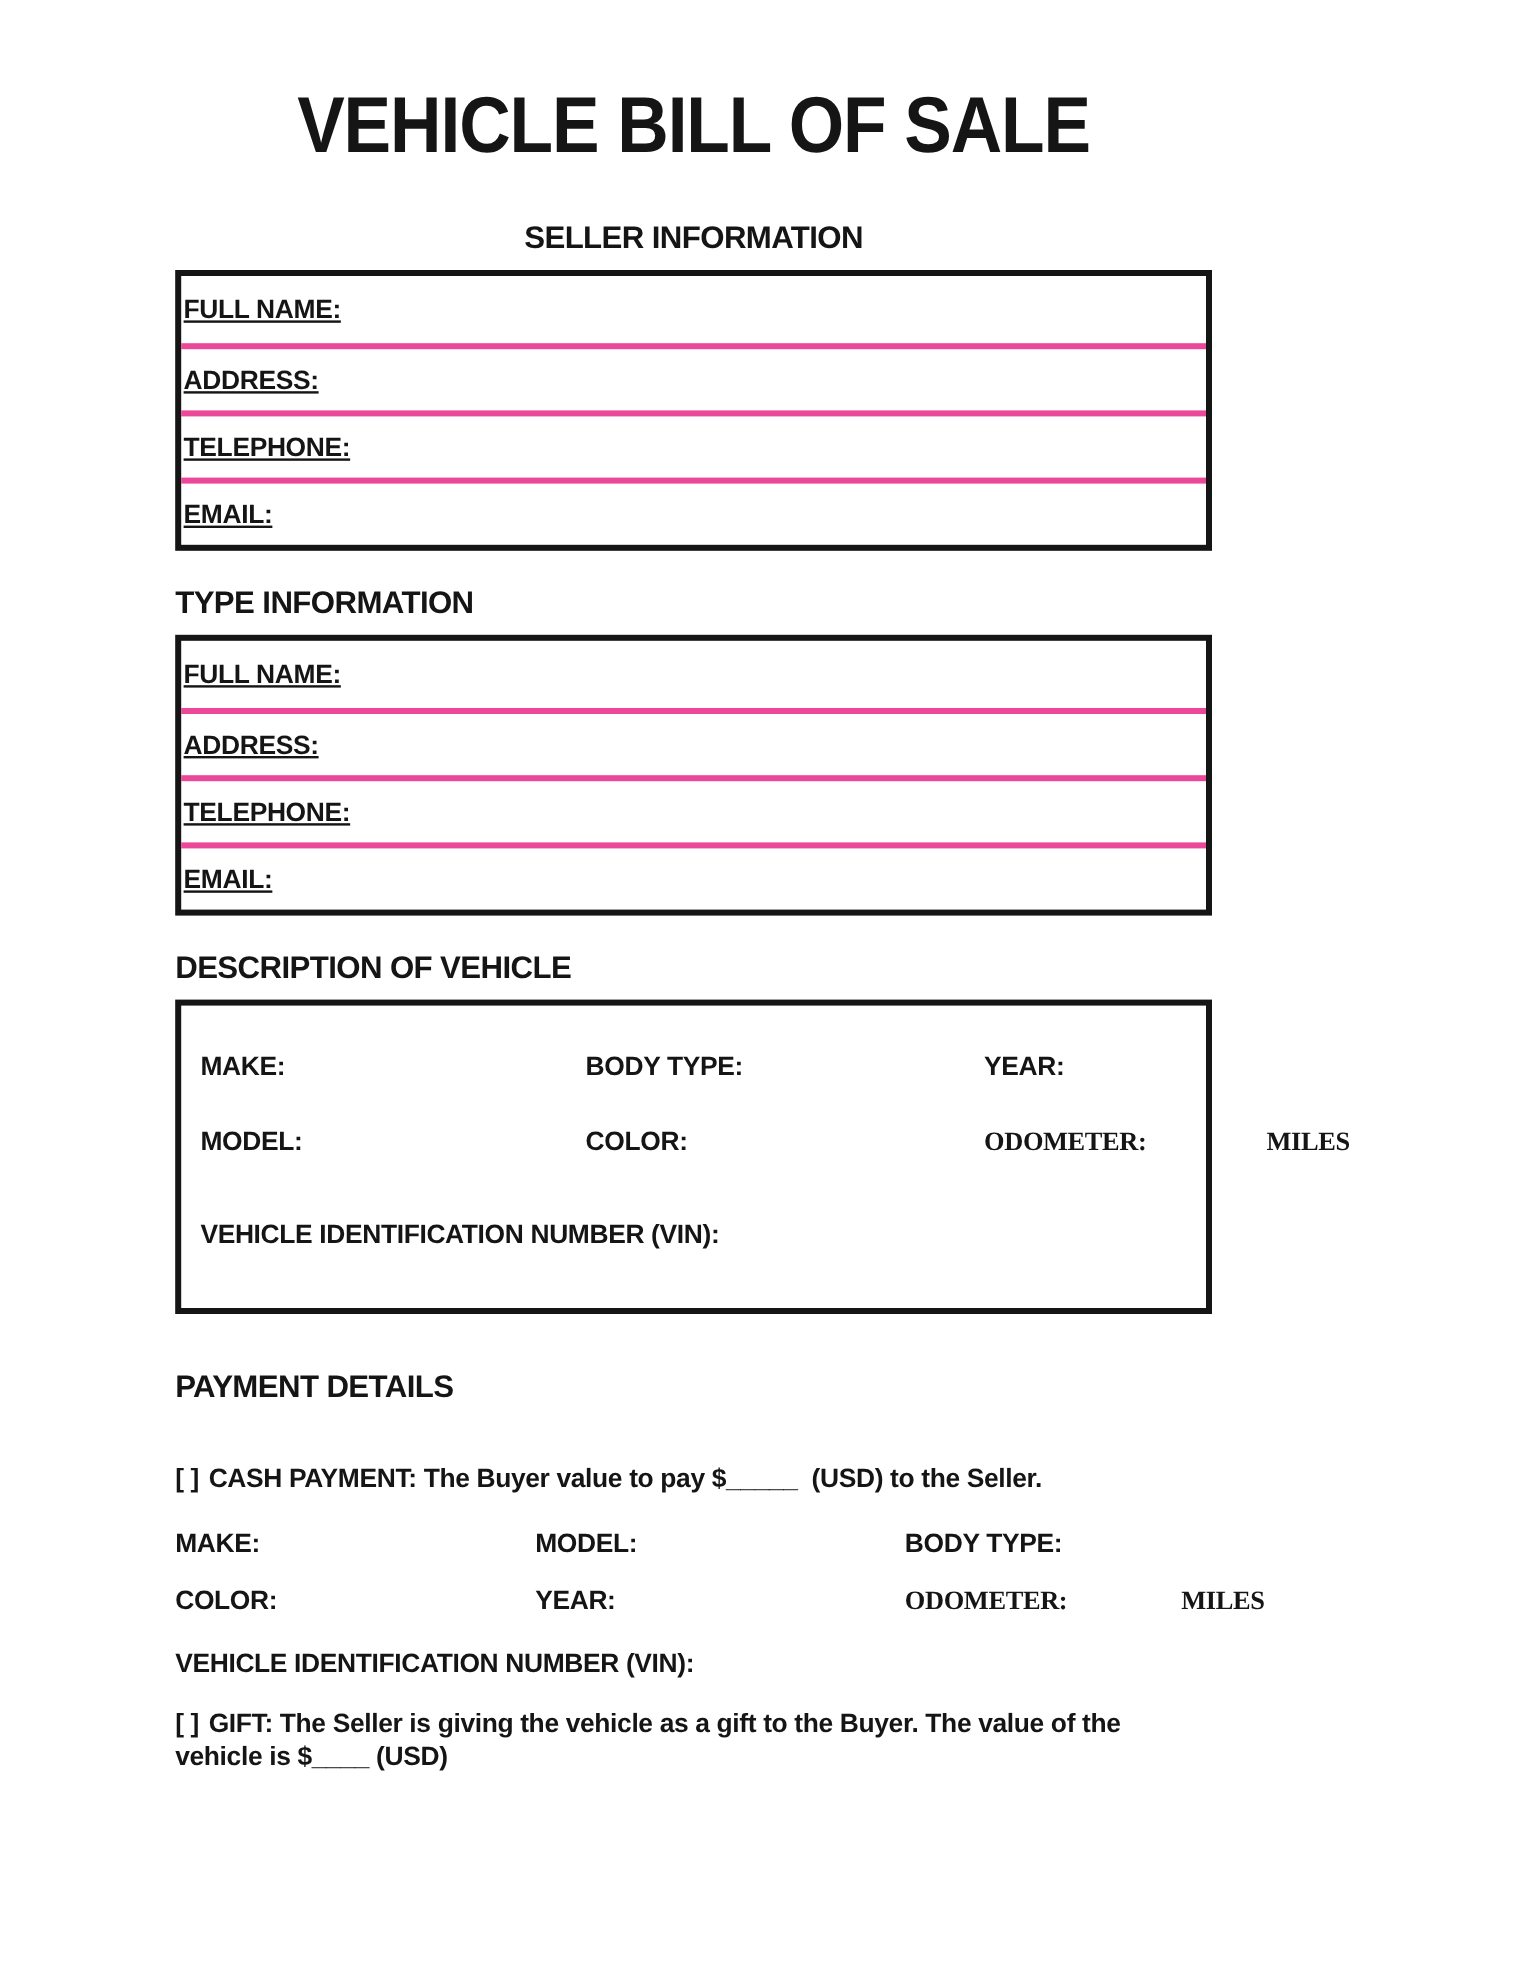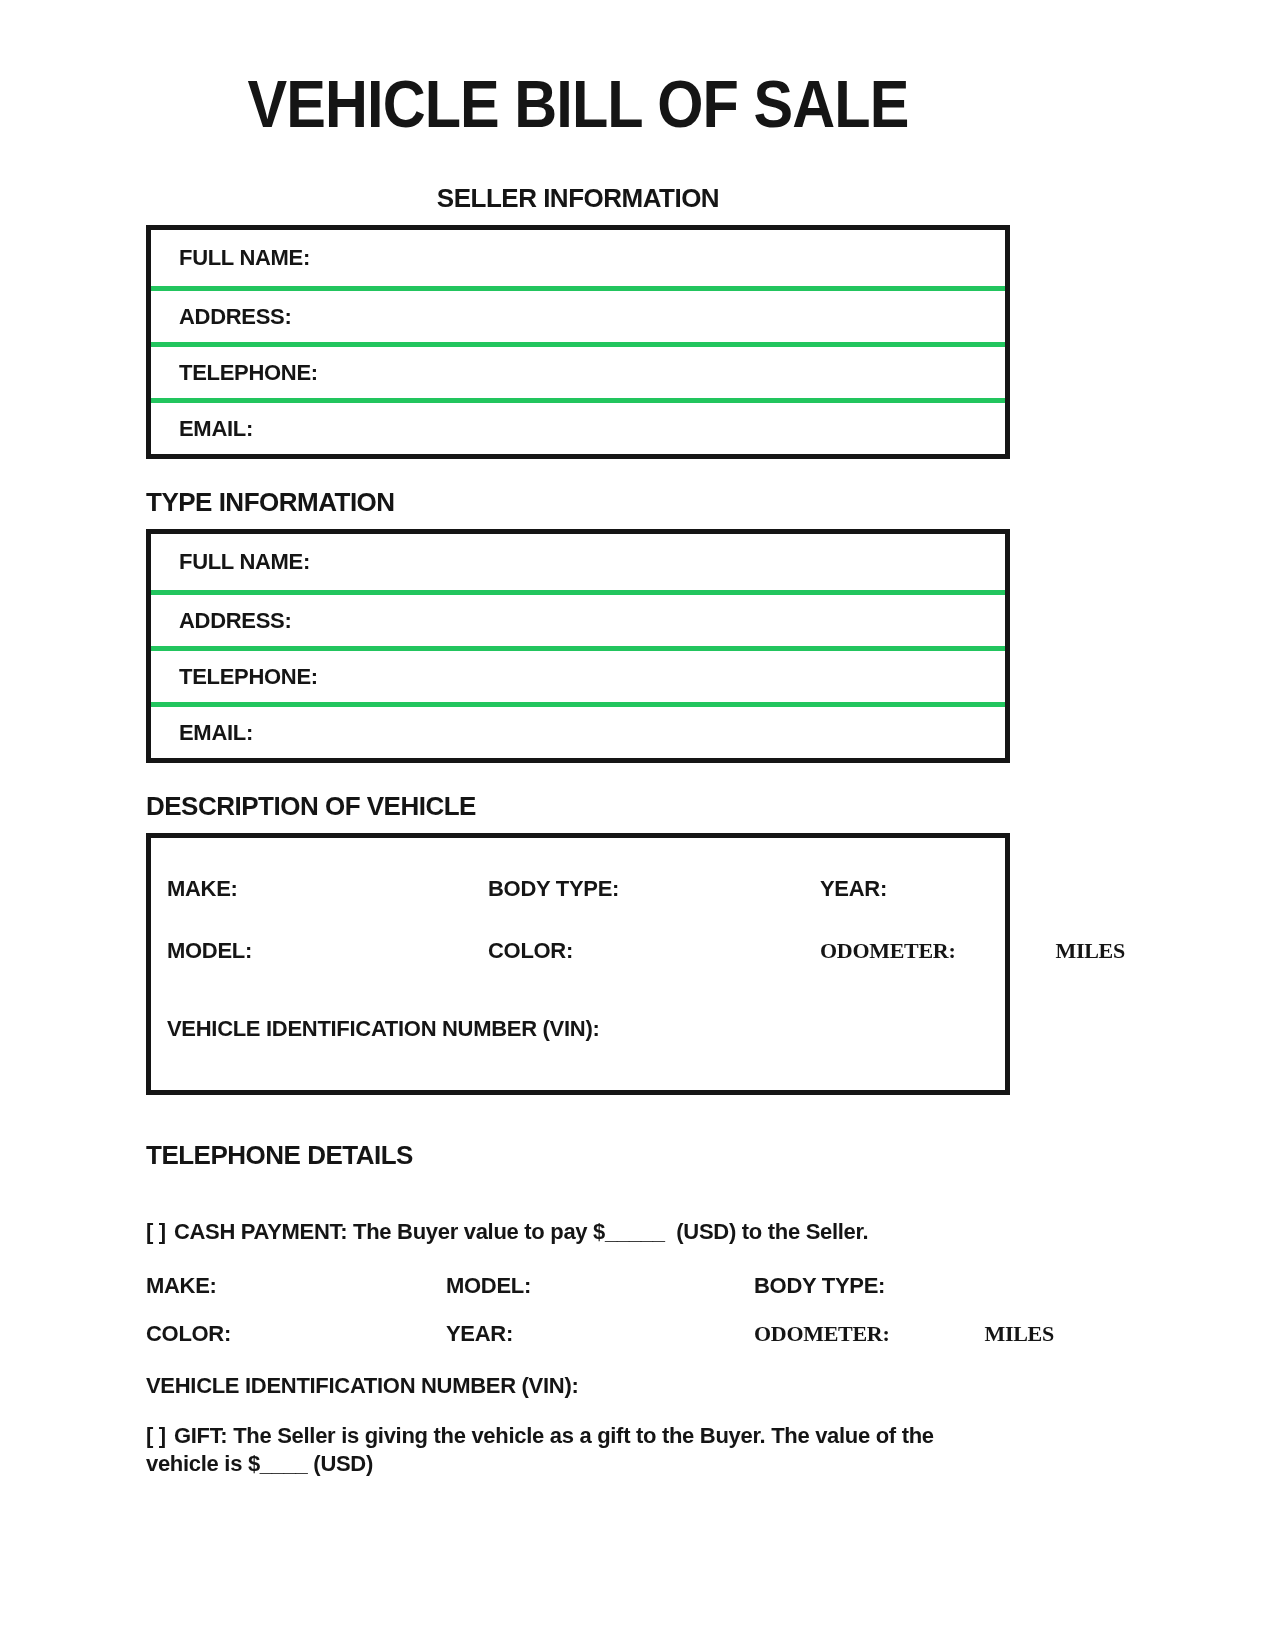--- a/index.html
+++ b/index.html
@@ -20,22 +20,22 @@
 
   .section-heading {
     font-size: 26px; line-height: 30px; letter-spacing: -0.5px;
   }
   .sec-seller .section-heading  { margin-top: 44px; margin-bottom: 12px; text-align: center; }
   .sec-buyer .section-heading   { margin-top: 28px; margin-bottom: 12px; }
   .sec-vehicle .section-heading { margin-top: 28px; margin-bottom: 12px; }
   .sec-exchange .section-heading{ margin-top: 45px; }
 
   .info-box { border: 5px solid #151515; background: #fff; }
-  .info-row { height: 56px; display: flex; align-items: center; padding-left: 28px; }
-  .info-row + .info-row { border-top: 5px solid #22c55e; }
+  .info-row { height: 56px; display: flex; align-items: center; padding-left: 2px; text-decoration: underline; }
+  .info-row + .info-row { border-top: 5px solid #ec4899; }
   .field-label { font-size: 22px; letter-spacing: -0.3px; }
 
   .vehicle-box { border: 5px solid #151515; padding: 38px 16px 48px 16px; background: #fff; }
   .vbox-grid { display: grid; grid-template-columns: 321px 332px 1fr; align-items: center; }
   .vbox-grid.second { margin-top: 36px; }
   .odo-cell { display: flex; align-items: flex-start; font-family: Liberation Serif, serif; }
   .vehicle-box .odo-cell .gap-after { margin-right: 100px; }
   .vin-row { margin-top: 52px; }
 
   .x-line { font-size: 22px; line-height: 28px; letter-spacing: -0.3px; white-space: pre-wrap; }
@@ -121,21 +121,21 @@
           <span class="field-label">MILES</span>
         </div>
       </div>
       <div class="vin-row">
         <span class="field-label">VEHICLE IDENTIFICATION NUMBER (VIN):</span>
       </div>
     </div>
   </div>
 
   <div class="sec-exchange">
-    <h2 class="section-heading">TELEPHONE DETAILS</h2>
+    <h2 class="section-heading">PAYMENT DETAILS</h2>
 
     <p class="x-line line-cash"><span class="checkbox">[ ]</span><span>CASH PAYMENT: The Buyer value to pay $_____  (USD) to the Seller.</span></p>
 
 
     <div class="x-grid first">
       <div class="cell">
         <span>MAKE:</span>
       </div>
       <div class="cell">
         <span>MODEL:</span>

